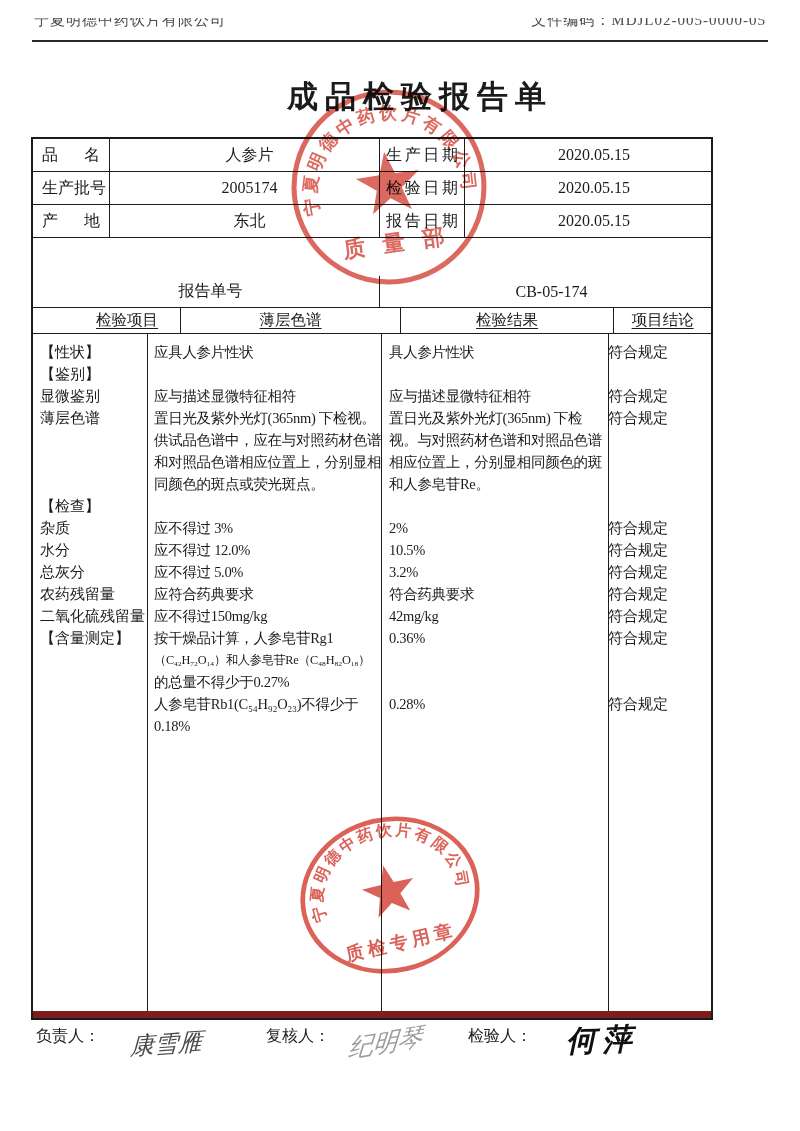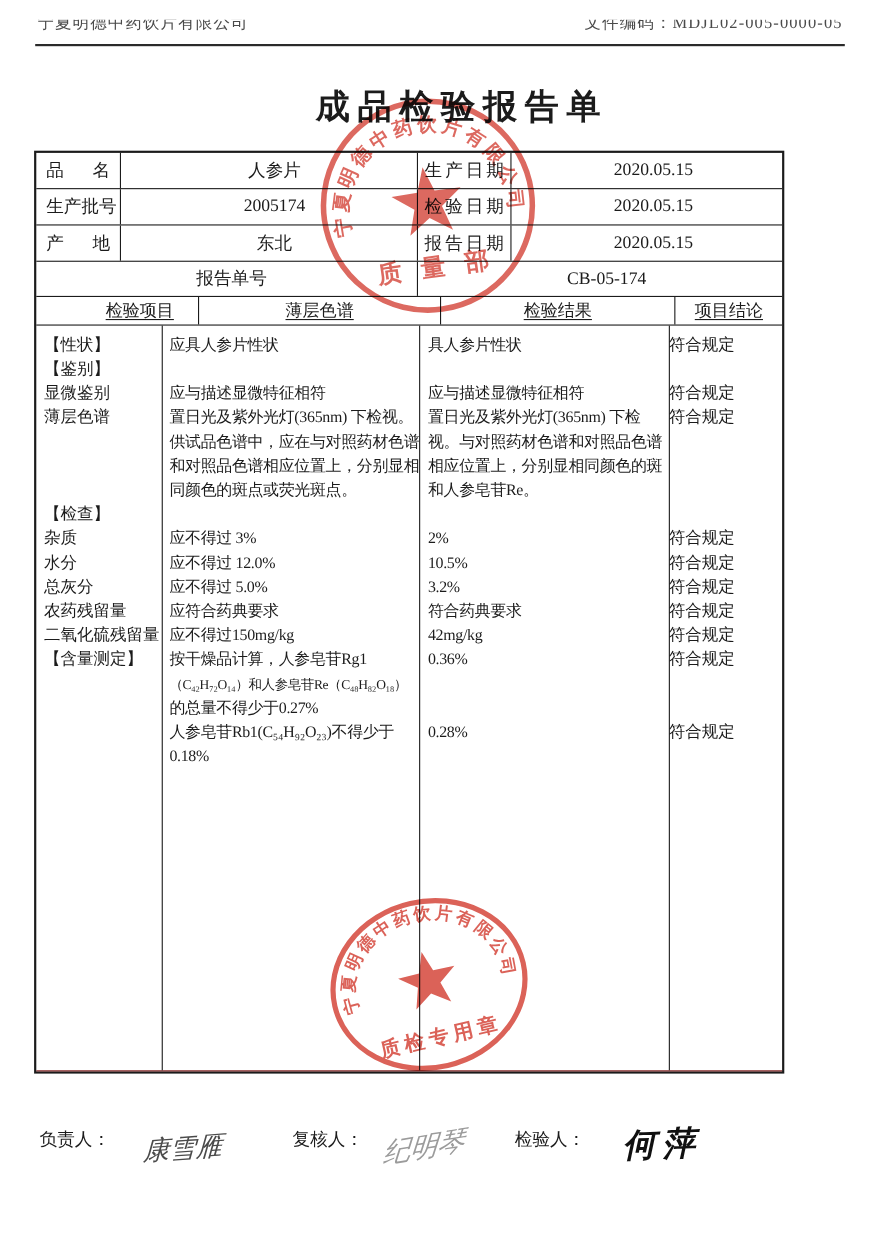--- a/index.html
+++ b/index.html
@@ -23,30 +23,30 @@
   .bR{border-right:1px solid #1b1b1b;}
 
   .info-row{height:32px;}
   .c-ilabel{width:77px;padding:0 9px;}
   .c-ilabel .just{width:100%;text-align:justify;text-align-last:justify;}
   .c-ivalue{width:270px;padding-left:10px;}
   .c-dlabel{width:85px;padding:0 6px;}
   .c-dlabel .just{width:100%;text-align:justify;text-align-last:justify;}
   .c-dvalue{width:246px;padding-left:12px;}
 
-  .report-no-row{height:31px;}
+  .report-no-row{height:31px;margin-top:38px;}
   .c-rlabel{width:347px;padding-left:9px;}
   .c-rvalue{width:331px;padding-left:12px;}
 
   .head-row{height:25px;font-size:15.5px;}
   .c-h{justify-content:center;}
   .c-h span{text-decoration:underline;text-underline-offset:3px;}
   .c-h1{width:114px;margin-left:41px;} .c-h2{width:234px;} .c-h3{width:227px;} .c-h4{width:103px;}
 
-  .body-row{position:relative;height:677px;border-bottom:1px solid #7f1d1d;}
+  .body-row{position:relative;height:677px;border-bottom:7px solid #7f1d1d;}
   .vline{position:absolute;top:0;bottom:0;width:1px;background:#1b1b1b;}
   .v1{left:114px;} .v2{left:348px;} .v3{left:575px;}
   .body-lines{position:absolute;left:0;top:7px;right:0;}
   .b-line{display:flex;height:22px;line-height:22px;font-size:15px;}
   .b-c{box-sizing:border-box;white-space:nowrap;}
   .b-c1{width:114px;padding-left:7px;}
   .b-c2{width:234px;padding-left:7px;font-size:14.5px;letter-spacing:-0.3px;}
   .b-c3{width:227px;padding-left:8px;font-size:14.5px;letter-spacing:-0.3px;}
   .b-c4{width:103px;}
   .cell-small{font-size:12.3px !important;letter-spacing:-0.4px !important;}

